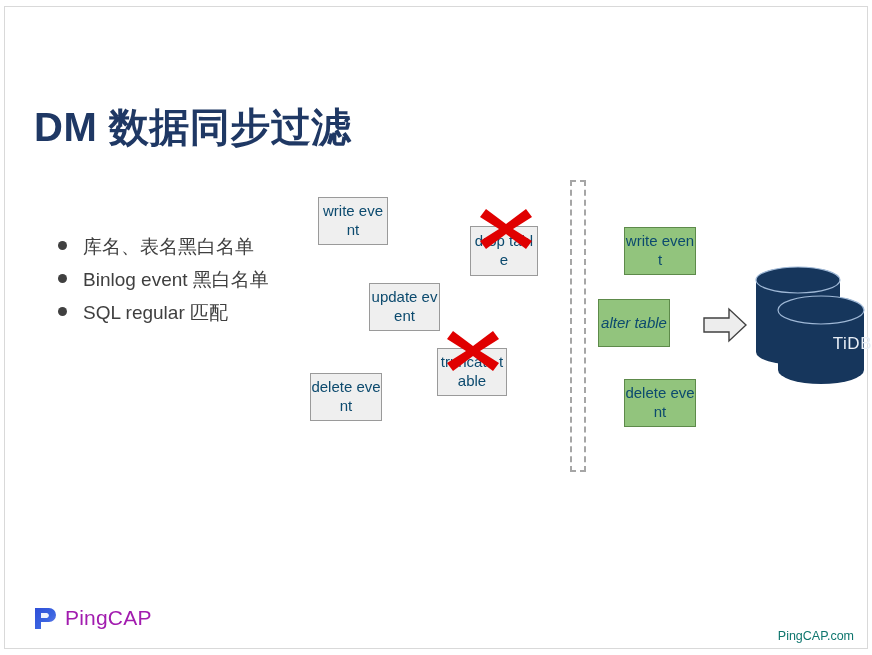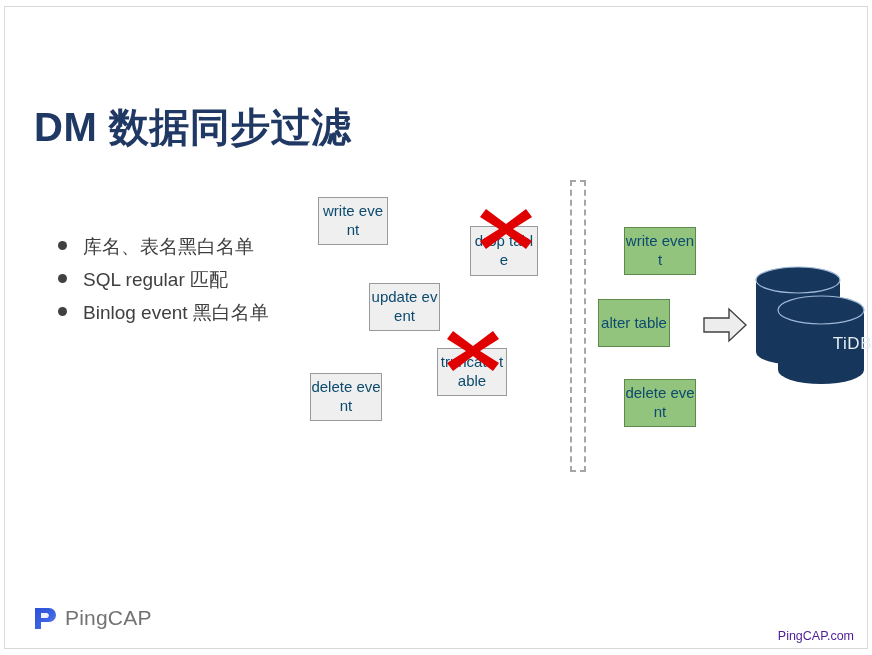--- a/index.html
+++ b/index.html
@@ -146,53 +146,53 @@
   
   #logo-wrap {
     position: absolute;
     left: 32px;
     top: 605px;
     display: flex;
     align-items: center;
   }
   #logo-text {
     font-size: 21px;
-    color: #737373;
+    color: #a21caf;
     margin-left: 7px;
     letter-spacing: 0.2px;
   }
   #footer-url {
     position: absolute;
     right: 18px;
     top: 629px;
     font-size: 12.5px;
-    color: #4c1d95;
+    color: #0f766e;
   }
 </style>
 </head>
 <body>
 
 <div id="slide">
 
   <div id="slide-frame"></div>
 
   <div id="title">DM 数据同步过滤</div>
 
   <div id="bullets">
     <div class="bullet-row">
       <span class="bullet-dot"></span>
       <span class="bullet-text">库名、表名黑白名单</span>
     </div>
     <div class="bullet-row">
       <span class="bullet-dot"></span>
-      <span class="bullet-text">SQL regular 匹配</span>
+      <span class="bullet-text">Binlog event 黑白名单</span>
     </div>
     <div class="bullet-row">
       <span class="bullet-dot"></span>
-      <span class="bullet-text">Binlog event 黑白名单</span>
+      <span class="bullet-text">SQL regular 匹配</span>
     </div>
   </div>
 
   <div class="flow-box white" style="left:318px; top:197px; width:70px; height:48px;">write event</div>
 
   <div class="flow-box white" style="left:357px; top:283px; width:71px; height:48px;margin-left:12px;">update event</div>
 
   <div class="flow-box white" style="left:310px; top:373px; width:72px; height:48px;">delete event</div>
 
   <div class="flow-box white" style="left:470px; top:226px; width:68px; height:50px;">drop table</div>
@@ -204,21 +204,21 @@
   </svg>
 
   <svg class="red-x" style="left:445px; top:327px;" viewBox="0 0 56 46">
     <path d="M8 4 L28 19 L48 4 L54 12 L35 24 L54 36 L48 44 L28 29 L8 44 L2 36 L21 24 L2 12 Z" fill="#e00000"></path>
   </svg>
 
   <div id="dashed-divider"></div>
 
   <div class="flow-box green" style="left:624px; top:227px; width:72px; height:48px;">write event</div>
 
-  <div class="flow-box green" style="left:598px; top:299px; width:72px; height:48px;">alter table</div>
+  <div class="flow-box green" style="left:598px; top:299px; width:72px; height:48px;font-style:italic;">alter table</div>
 
   <div class="flow-box green" style="left:624px; top:379px; width:72px; height:48px;">delete event</div>
 
   <svg id="flow-arrow" viewBox="0 0 44 36">
     <path d="M1 11 L26 11 L26 2 L43 18 L26 34 L26 25 L1 25 Z" fill="#ededed" stroke="#404040" stroke-width="1.4" stroke-linejoin="miter"></path>
   </svg>
 
   <div id="tidb-group">
     <svg width="124" height="130" viewBox="0 0 124 130">
 

